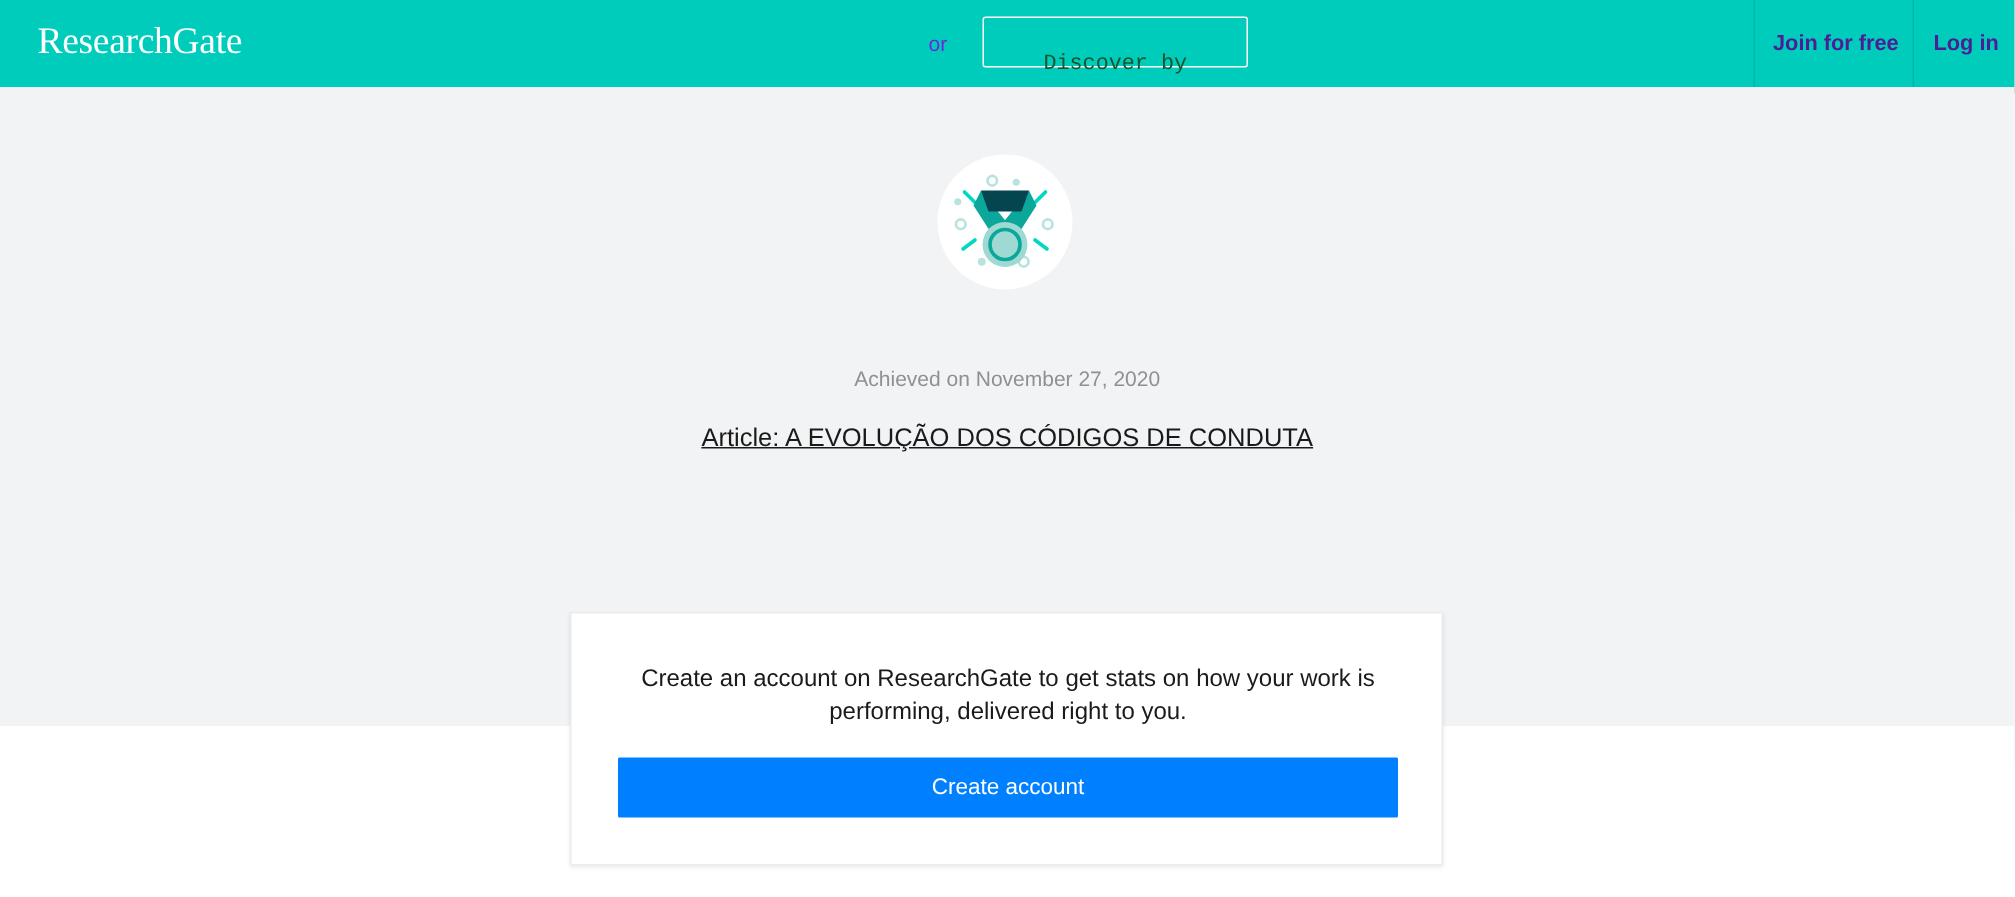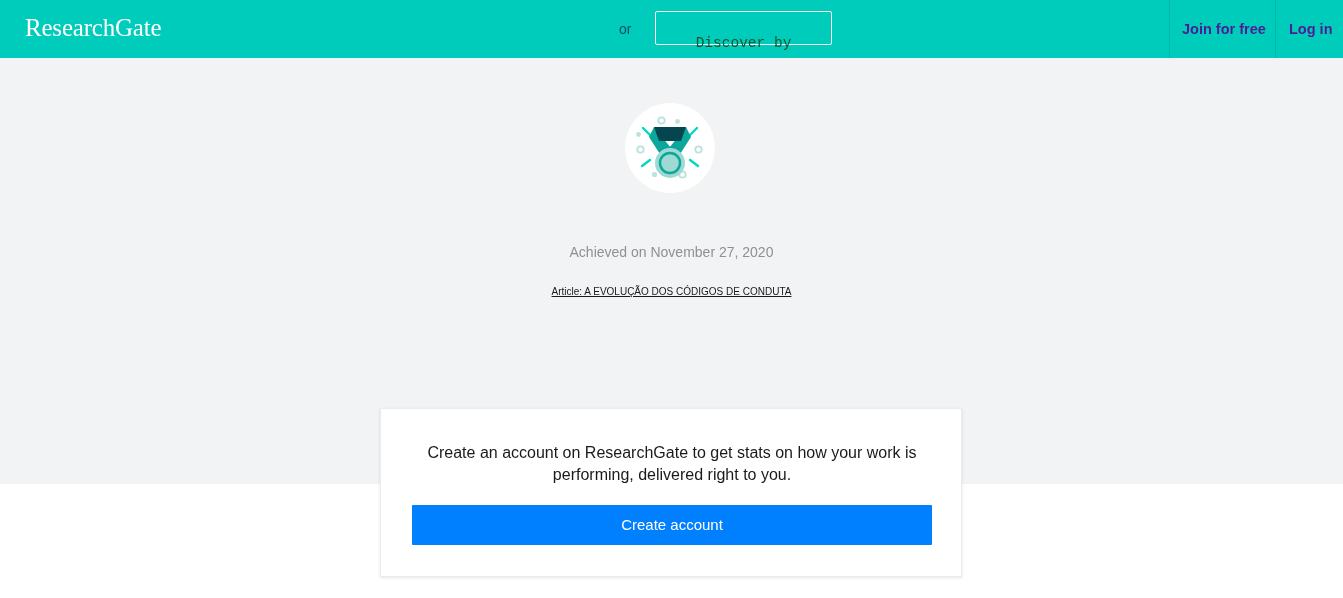--- a/index.html
+++ b/index.html
@@ -72,21 +72,21 @@
     right: 10px;
     top: 8px;
     width: 20px;
     height: 20px;
     cursor: pointer;
   }
   .or-text {
     position: absolute;
     left: 619px;
     top: 20px;
-    color: #0c4a6e;
+    color: #6d28d9;
     font-size: 14px;
     line-height: 18px;
   }
   .discover-btn {
     position: absolute;
     left: 655px;
     top: 11px;
     width: 177px;
     height: 32px;
     border: 1px solid #ffffff;
@@ -179,21 +179,21 @@
   }
   .hero-date {
     font-size: 14px;
     color: #8e9092;
     line-height: 18px;
     margin: 15px 0 0 0;
   }
   .hero-link {
     display: inline-block;
     margin-top: 22px;
-    font-size: 10px;
+    font-size: 17px;
     color: #1a1a1a;
     text-decoration: underline;
     line-height: 18px;
     cursor: pointer;
   }
 
   
   .card {
     position: absolute;
     left: 380px;

